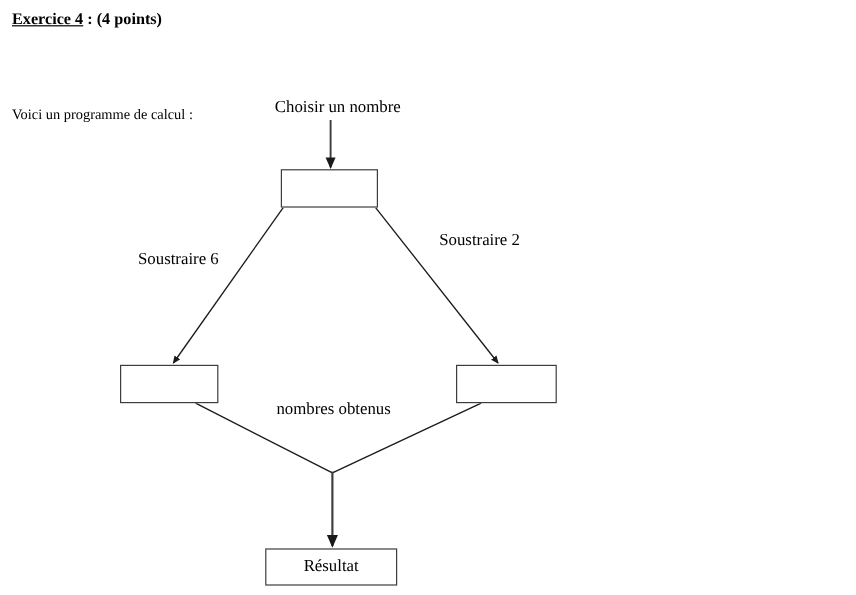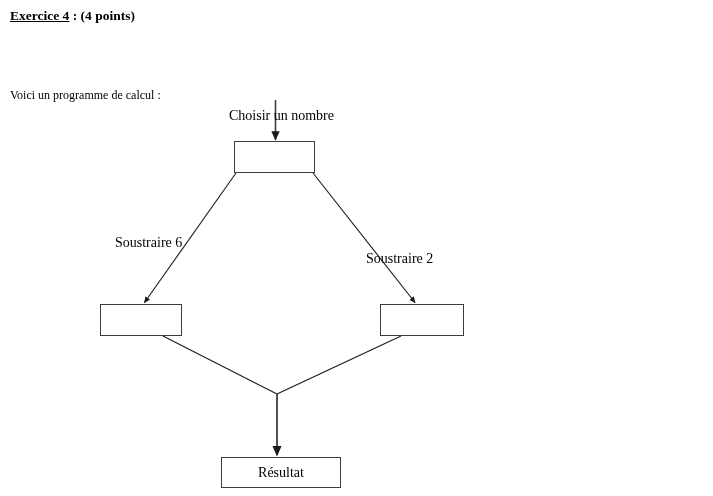--- a/index.html
+++ b/index.html
@@ -40,35 +40,34 @@
     font-size: 12px;
     margin-top: 44px;
   }
 
   .flow-label {
     position: absolute;
     font-size: 14px;
     white-space: nowrap;
     text-align: center;
     line-height: 1.3;
-    margin-top: 26px;
   }
 
   #label-choisir {
     left: 229px;
     top: 81px;
   }
   #label-soustraire-6 {
     left: 115px;
     top: 208px;
     text-align: center;
   }
   #label-soustraire-2 {
     left: 366px;
-    top: 224px;
+    top: 192px;
   }
   #label-multiplier {
     left: 216px;
     top: 333px;
     width: 124px;
   }
 
   
   .node-box {
     position: absolute;
@@ -94,21 +93,21 @@
   }
   #box-right {
     left: 380px;
     top: 304px;
     width: 84px;
     height: 32px;
   }
   #box-result {
     left: 221px;
     top: 457px;
-    width: 120px;
+    width: 110px;
     height: 31px;
   }
 
   
   #connectors {
     position: absolute;
     left: 0;
     top: 0;
     width: 713px;
     height: 496px;
@@ -142,20 +141,21 @@
   <line x1="277" y1="393" x2="277" y2="455" stroke="#3d3d3d" stroke-width="1.8" marker-end="url(#arrowhead)"></line>
 </svg>
 
 <div class="flow-label" id="label-choisir">Choisir un nombre</div>
 
 <div class="flow-label" id="label-soustraire-6">Soustraire 6</div>
 
 <div class="flow-label" id="label-soustraire-2">Soustraire 2</div>
 
 <div class="flow-label" id="label-multiplier">
+  <div>nombres obtenus</div>
 </div>
 
 <div class="node-box" id="box-start"></div>
 
 <div class="node-box" id="box-left"></div>
 
 <div class="node-box" id="box-right"></div>
 
 <div class="node-box" id="box-result">Résultat</div>
 

